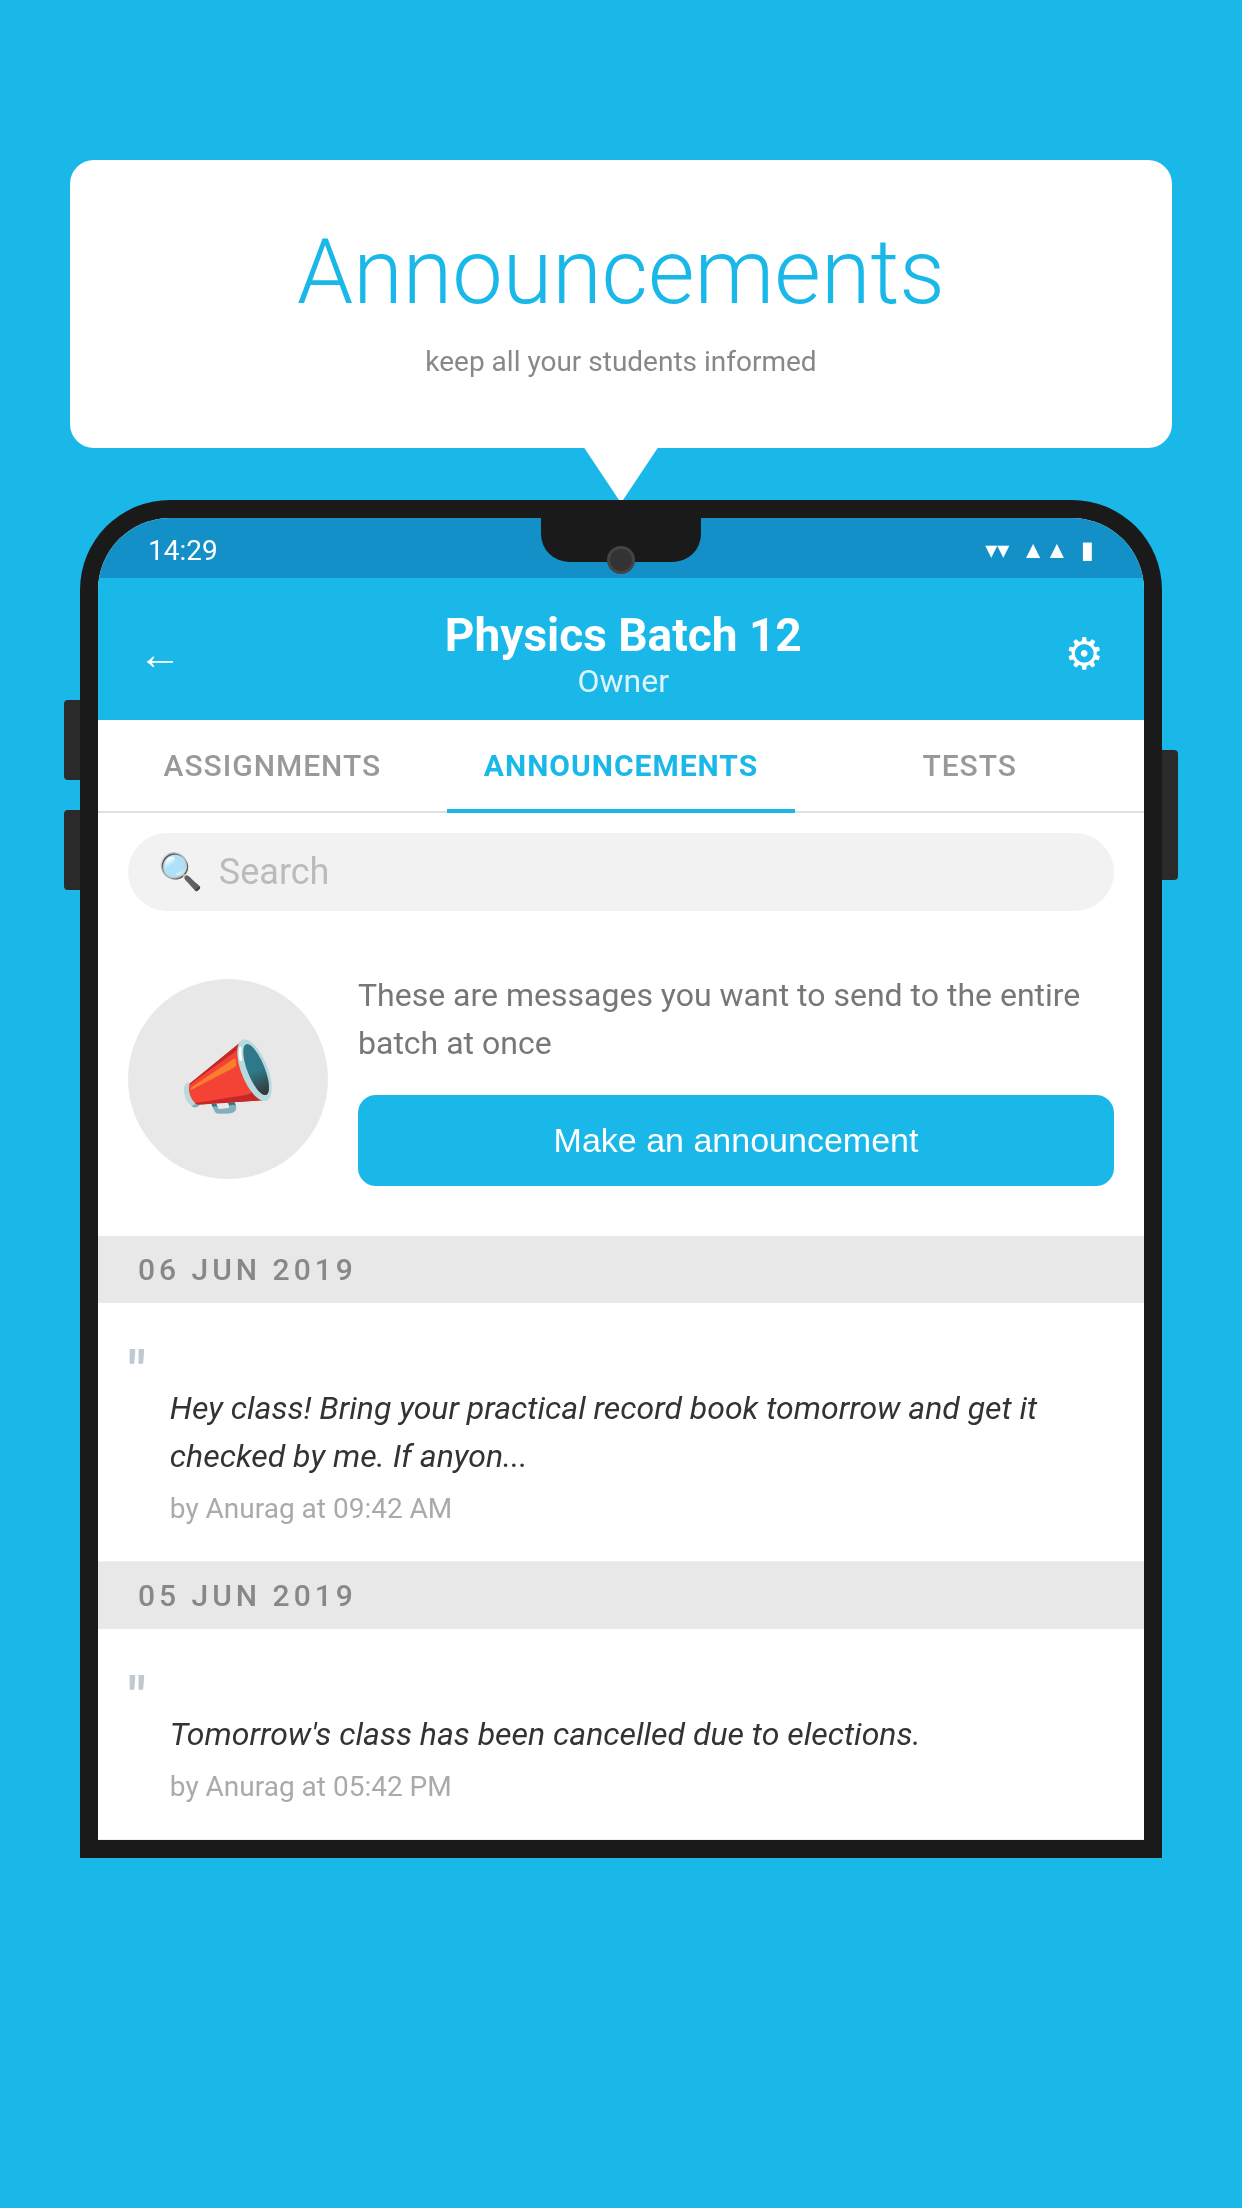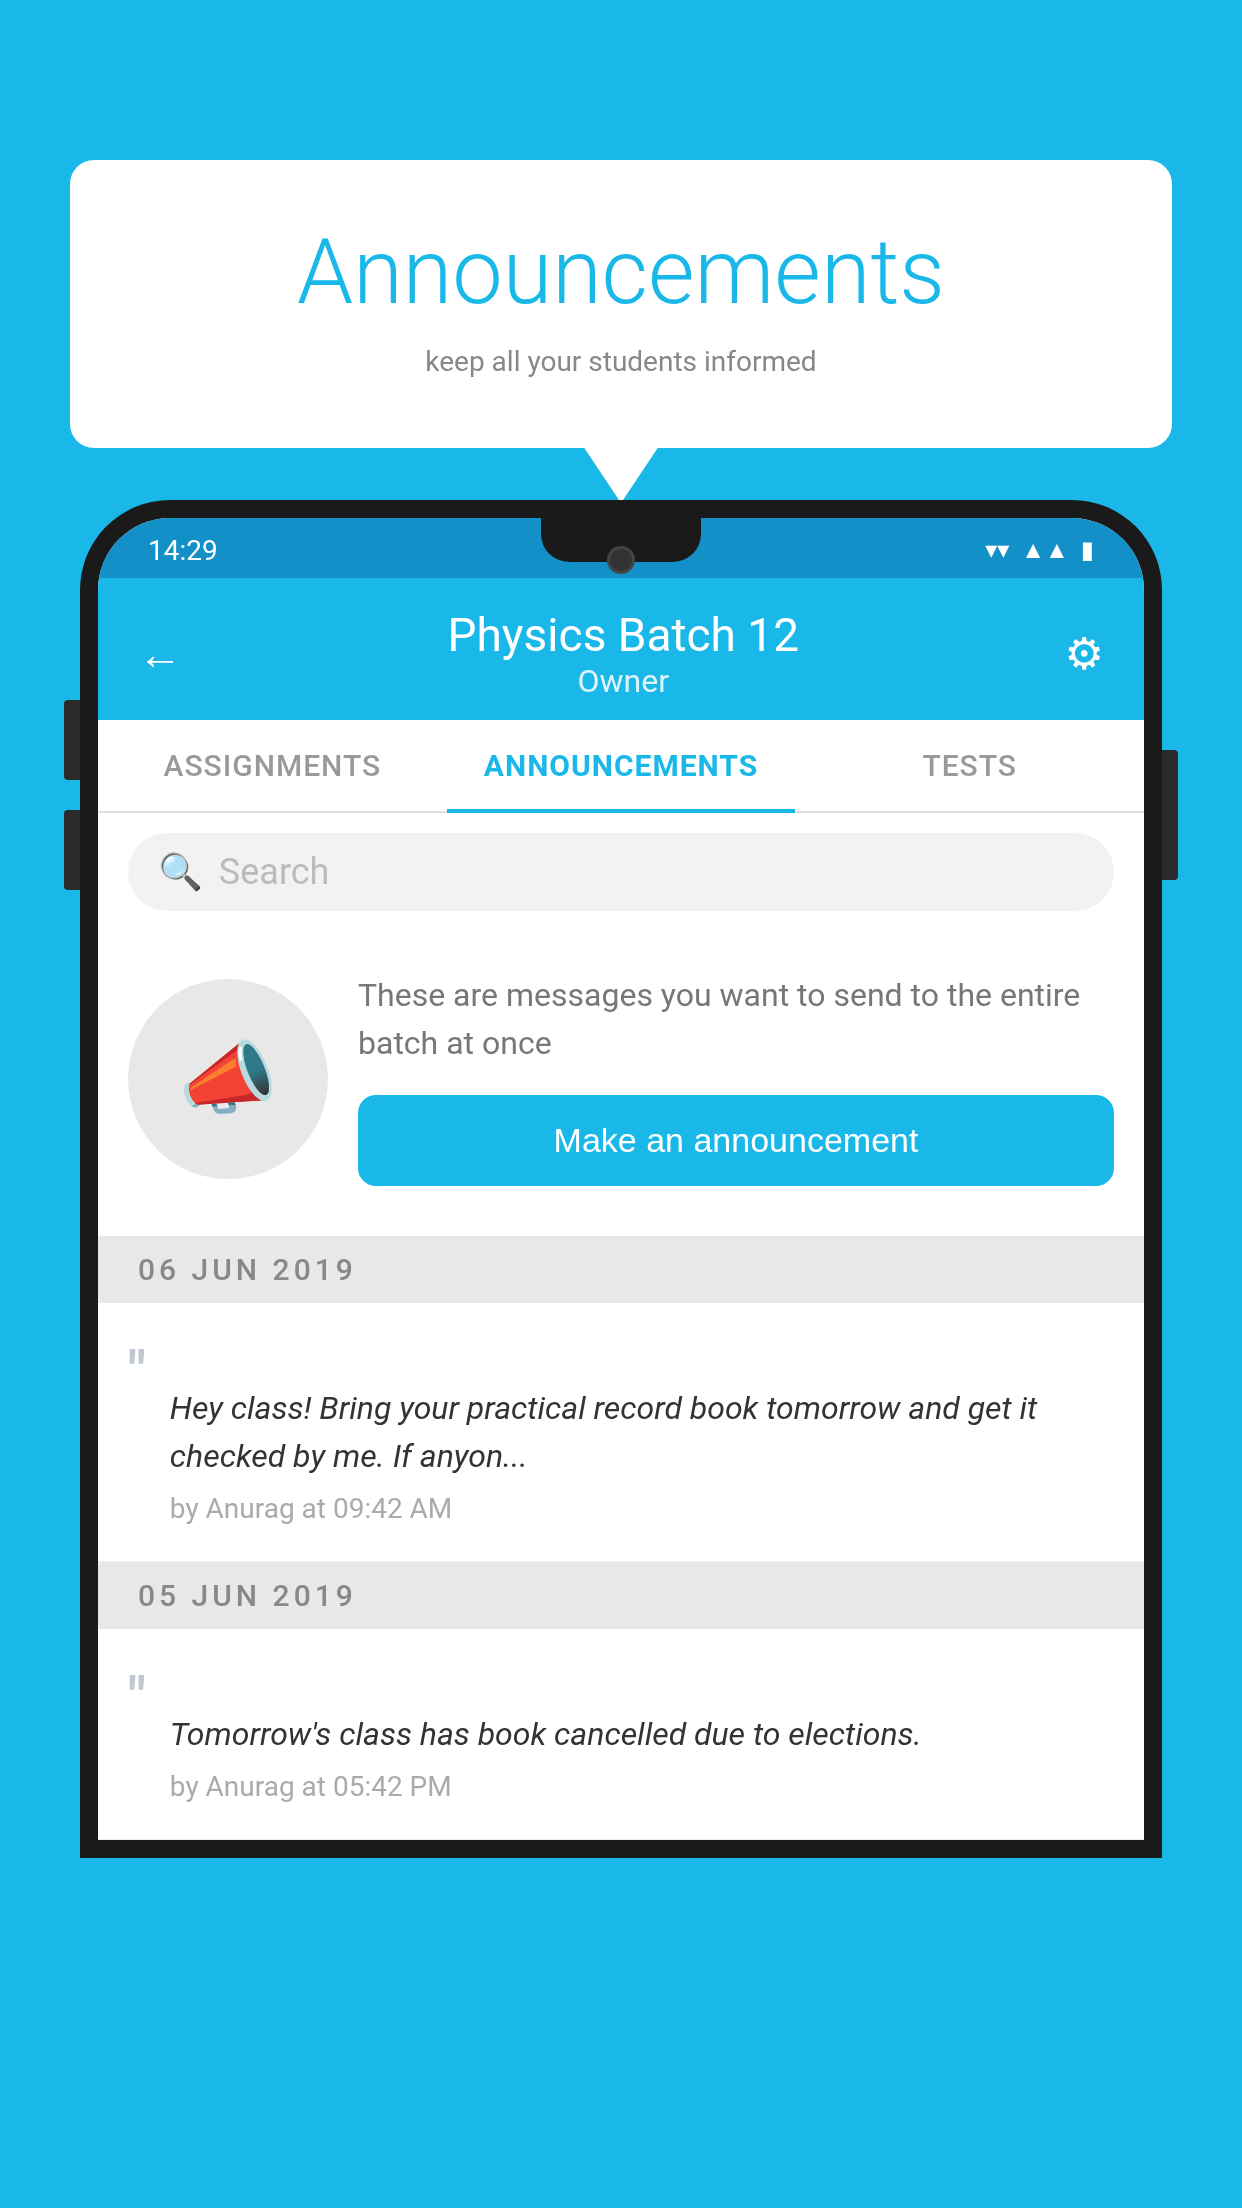--- a/index.html
+++ b/index.html
@@ -129,21 +129,21 @@
       color: white;
       font-size: 44px;
       font-weight: 300;
     }
     .header-center {
       text-align: center;
     }
     .header-title {
       color: white;
       font-size: 46px;
-      font-weight: 400;
+      font-weight: 700;
     }
     .header-subtitle {
       color: rgba(255,255,255,0.85);
       font-size: 32px;
       font-weight: 400;
     }
     .gear-icon {
       color: white;
       font-size: 44px;
     }
@@ -397,20 +397,20 @@
         </div>
       </div>
 
       <div class="date-divider">
         <span class="date-text">05  JUN  2019</span>
       </div>
 
       <div class="announcement-item">
         <span class="quote-icon">"</span>
         <div class="announcement-content">
-          <div class="announcement-text">Tomorrow's class has book cancelled due to elections.</div>
+          <div class="announcement-text">Tomorrow's class has been cancelled due to elections.</div>
           <div class="announcement-meta">by Anurag at 05:42 PM</div>
         </div>
       </div>
 
     </div>
   </div>
 </div>
 
 </body></html>

